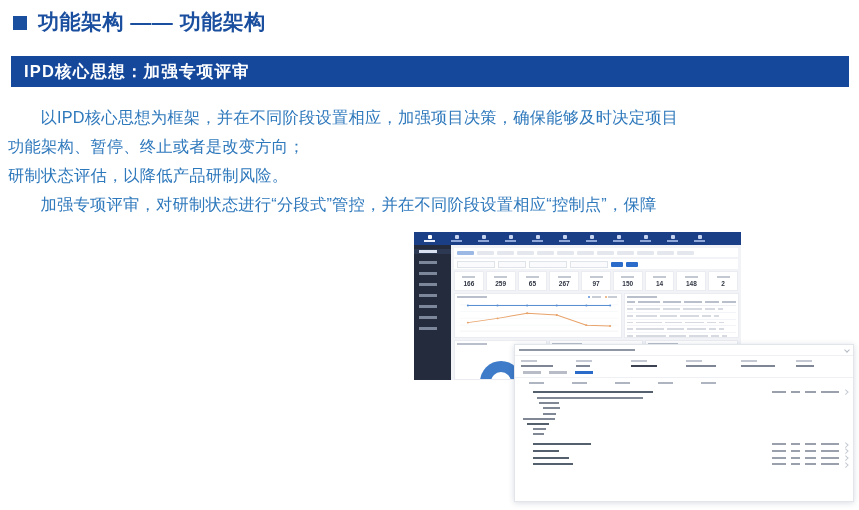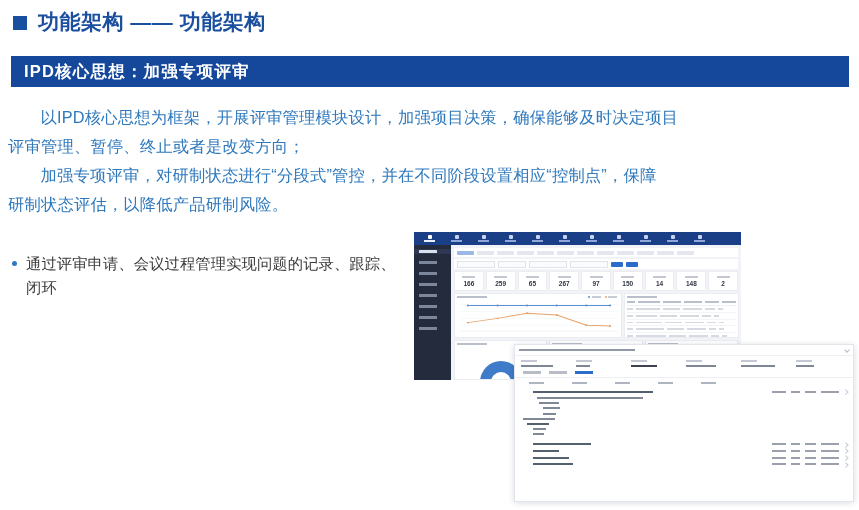--- a/index.html
+++ b/index.html
@@ -427,31 +427,27 @@
 <div class="slide-title">
   <div class="title-marker"></div>
   <div class="title-text">功能架构 —— 功能架构</div>
 </div>
 
 <div class="band">
   <div class="band-text">IPD核心思想：加强专项评审</div>
 </div>
 
 <div class="paragraphs">
-  <div class="para">以IPD核心思想为框架，开展评审管理模块设计，加强项目决策，确保能够及时决定项目</div>
-  <div class="para" style="text-indent:0">评审管理、暂停、终止或者是改变方向；</div>
+  <div class="para">以IPD核心思想为框架，并在不同阶段设置相应，加强项目决策，确保能够及时决定项目</div>
+  <div class="para" style="text-indent:0">功能架构、暂停、终止或者是改变方向；</div>
+  <div class="para" style="text-indent:0">研制状态评估，以降低产品研制风险。</div>
   <div class="para">加强专项评审，对研制状态进行“分段式”管控，并在不同阶段设置相应“控制点”，保障</div>
-  <div class="para" style="text-indent:0">研制状态评估，以降低产品研制风险。</div>
 </div>
 
 <div class="bullets">
-  <div class="bullet-item">
-    <span class="bullet-dot"></span>
-    <span class="bullet-text">通过评审申请、会议过程管理实现问题的记录、跟踪、闭环</span>
-  </div>
 </div>
 
 <div class="shot-wrap">
 
   <div class="dash">
 
     <div class="dash-nav">
       <div class="nav-item active">
           <span class="nav-ico"></span>
           <span class="nav-lbl"></span>

